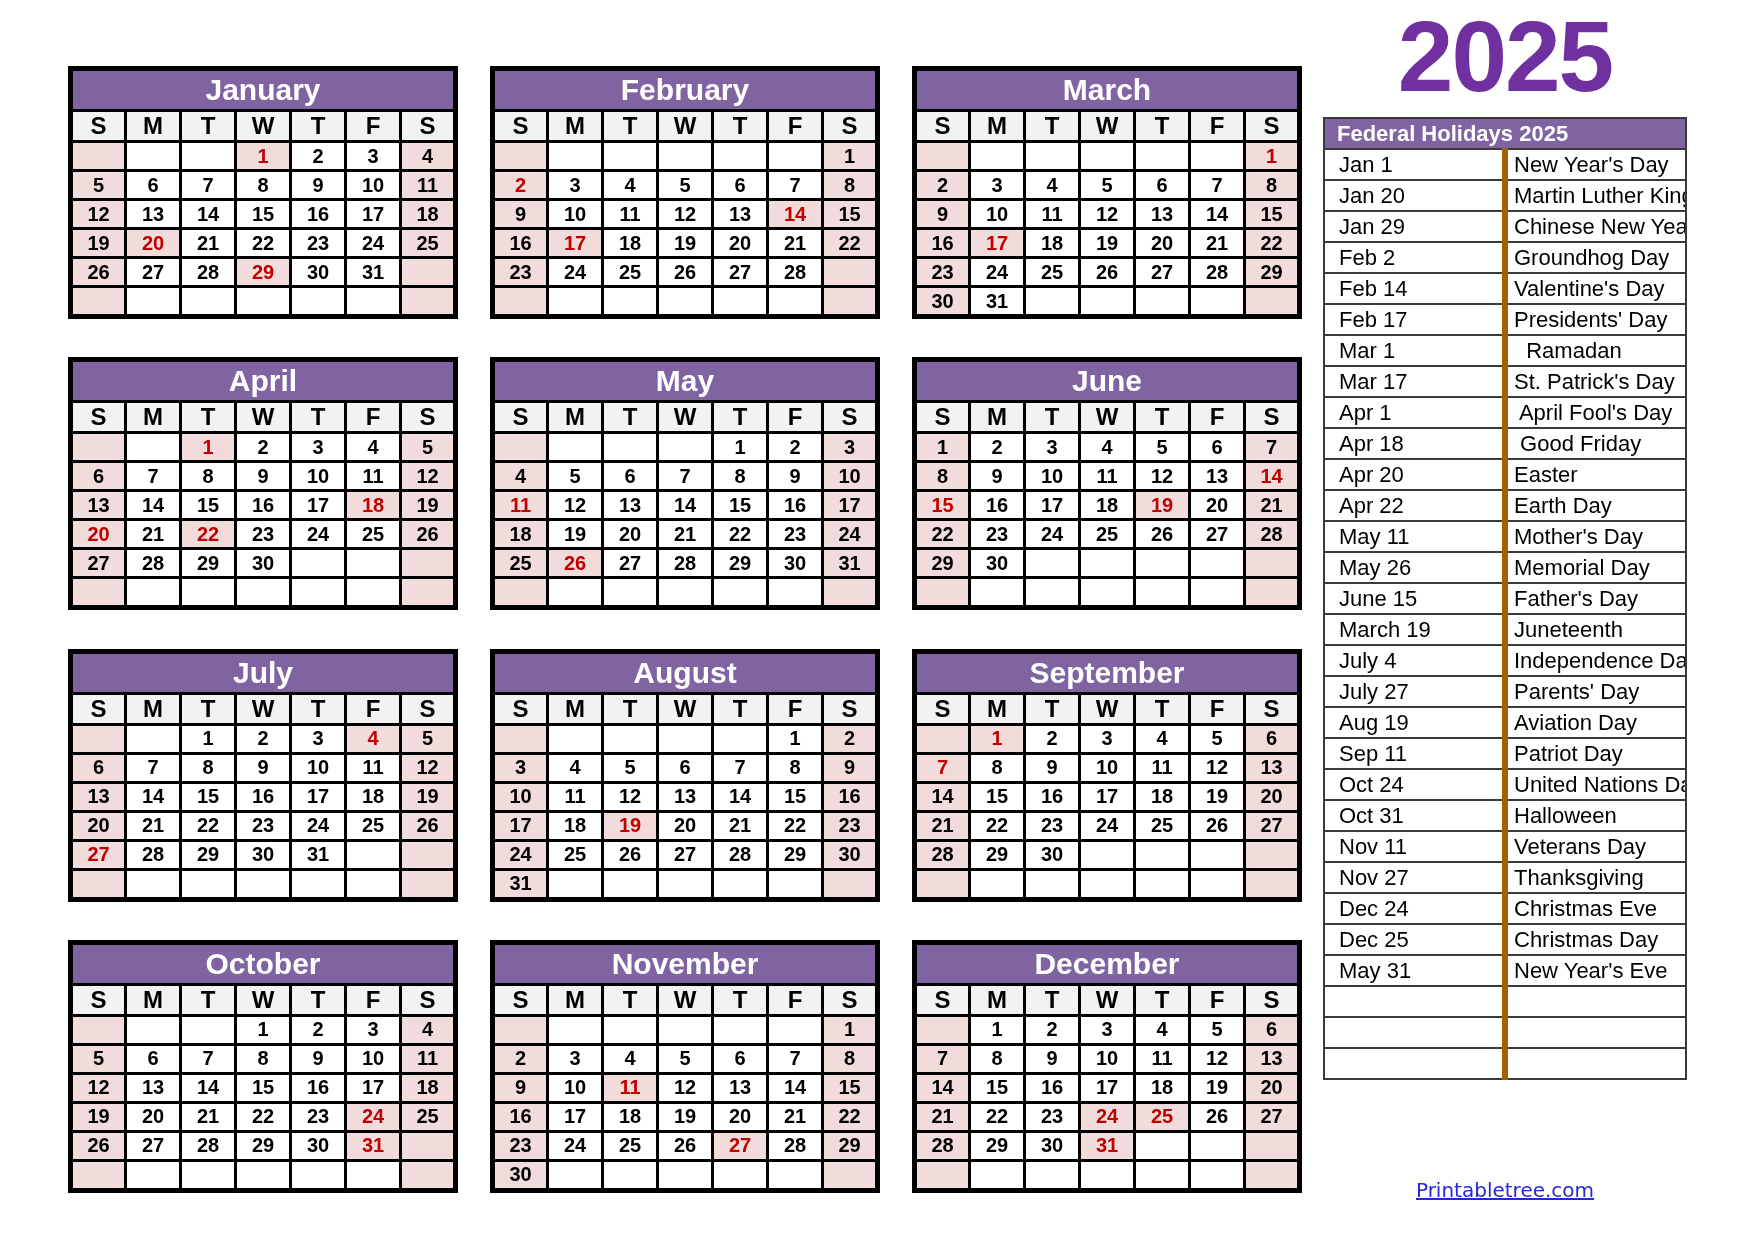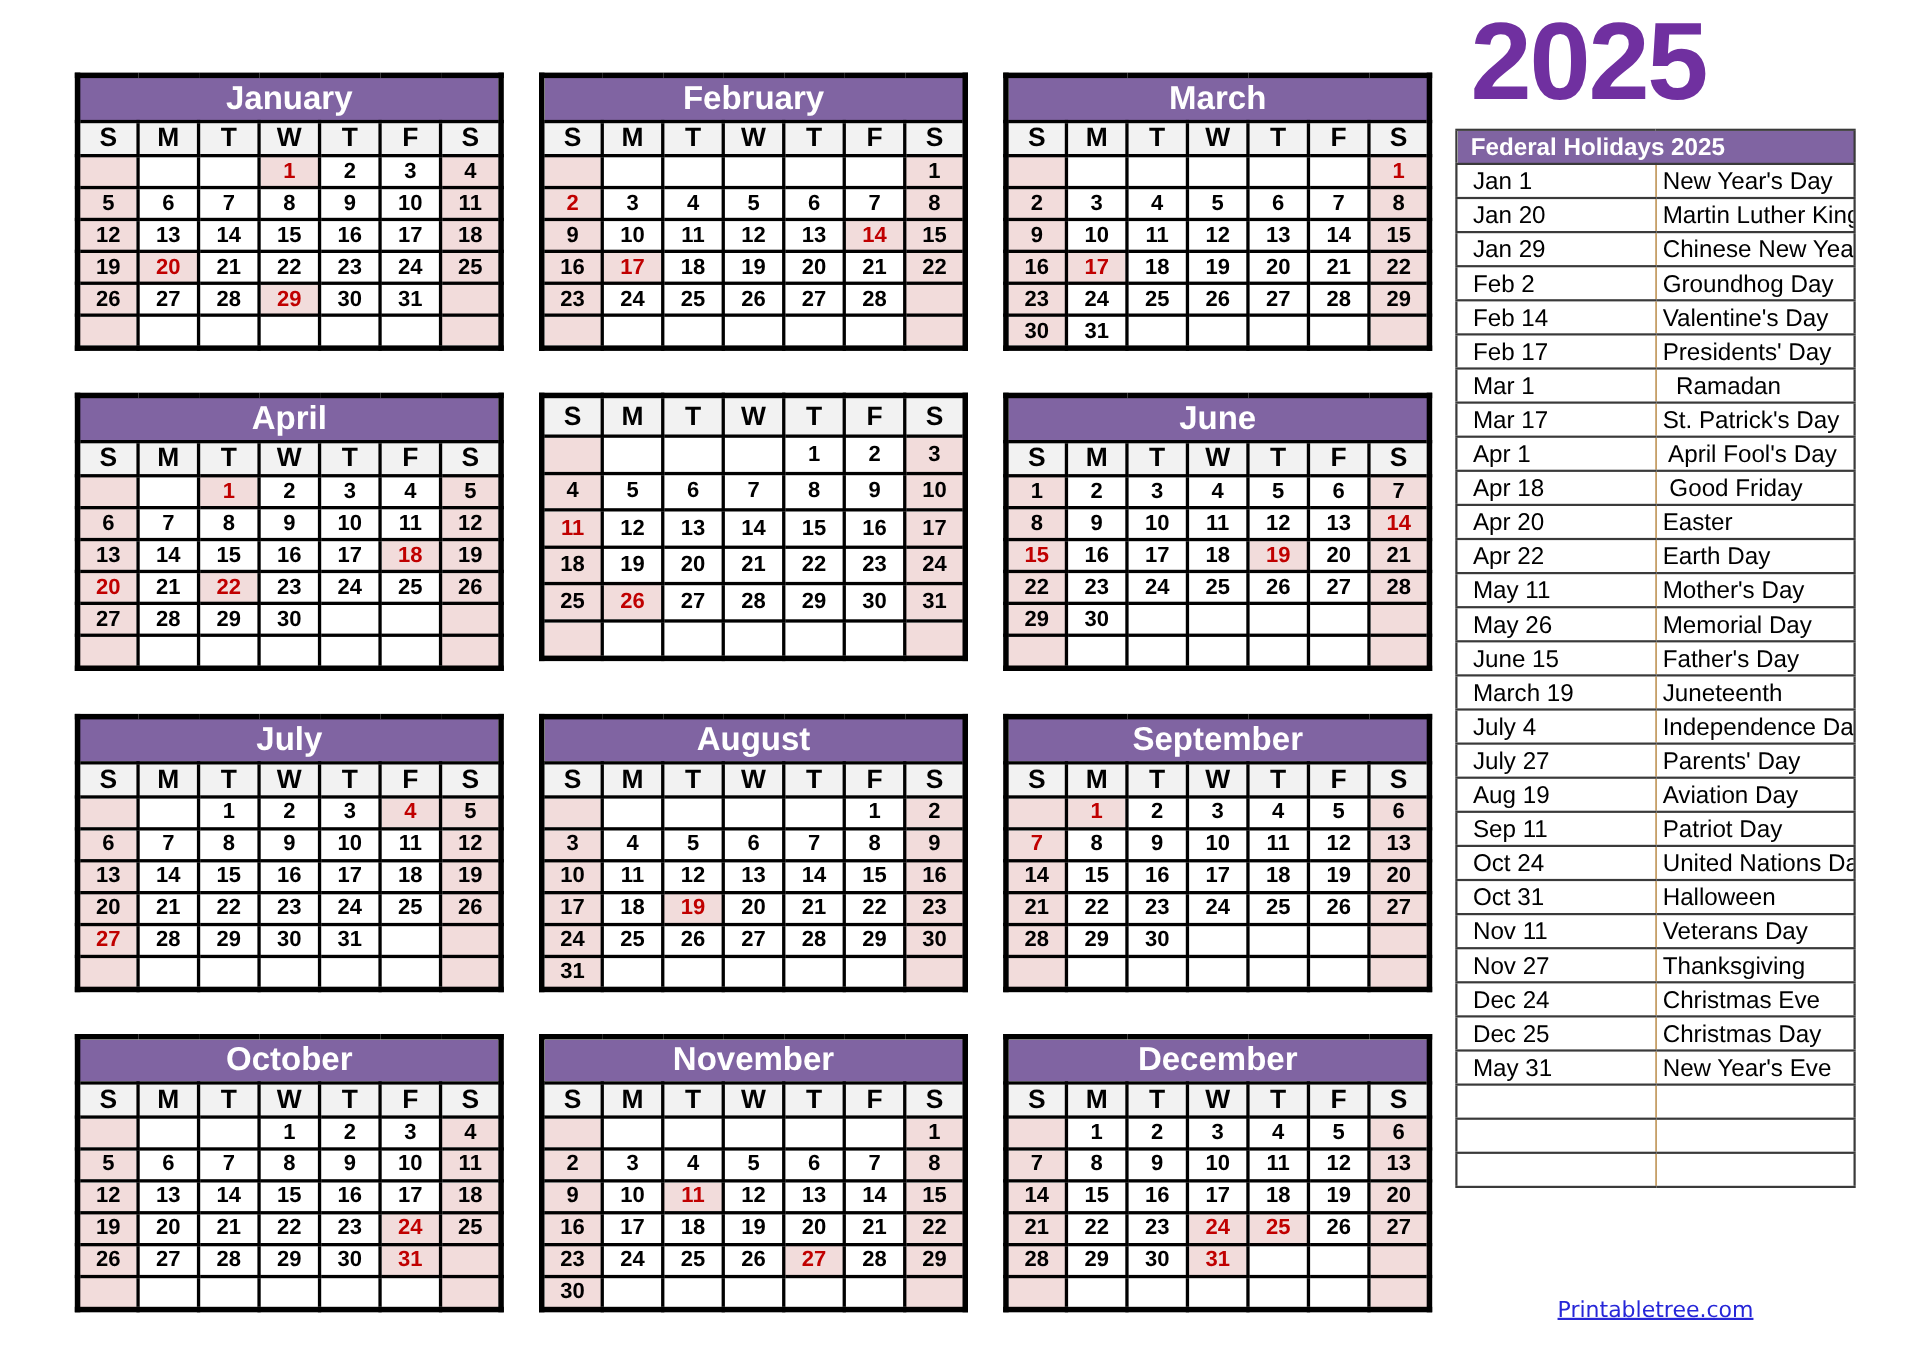--- a/index.html
+++ b/index.html
@@ -43,21 +43,21 @@
   }
   .m-week td{
     height:26px;font-size:20px;font-weight:bold;color:#000;
     background:#ffffff;
   }
   .m-week td.weekend{background:var(--weekend-pink);}
   .m-week td.holiday{background:var(--weekend-pink);color:var(--holiday-red);}
 
   
   .year-title{
-    position:absolute;left:1262px;top:6px;width:364px;
+    position:absolute;left:1323px;top:6px;width:364px;
     text-align:center;
     font-size:100px;line-height:100px;font-weight:bold;
     letter-spacing:-2px;
     color:var(--year-purple);
   }
   table.holidays{
     position:absolute;left:1323px;top:117px;
     width:364px;
     border-collapse:collapse;table-layout:fixed;
     border:2px solid var(--holiday-table-border);
@@ -70,21 +70,21 @@
     white-space:pre;overflow:hidden;
   }
   .h-header{
     height:29px;
     background:var(--title-bar-purple);
     color:#ffffff;font-size:22px;font-weight:bold;
     padding-left:12px !important;
   }
   .h-row td{height:29px;font-size:22px;color:#000;background:#fff;}
   td.h-date{width:112px;padding-left:14px !important;}
-  td.h-name{border-left:1px solid #a16207;padding-left:6px !important;}
+  td.h-name{border-left:6px solid #a16207;padding-left:6px !important;}
 
   .footer{
     position:absolute;left:1323px;top:1178px;width:364px;
     text-align:center;
   }
   .footer a{
     font-size:20px;color:var(--link-blue);
     font-family:"DejaVu Sans", sans-serif;
   }
 </style>
@@ -369,20 +369,23 @@
             <td></td>
             <td></td>
             <td></td>
             <td></td>
             <td class="weekend"></td>
           </tr>
         </tbody>
       </table>
       <table class="month">
         <tbody>
+          <tr>
+            <td colspan="7" class="m-title">May</td>
+          </tr>
           <tr class="m-wd">
             <th>S</th>
             <th>M</th>
             <th>T</th>
             <th>W</th>
             <th>T</th>
             <th>F</th>
             <th>S</th>
           </tr>
           <tr class="m-week">

